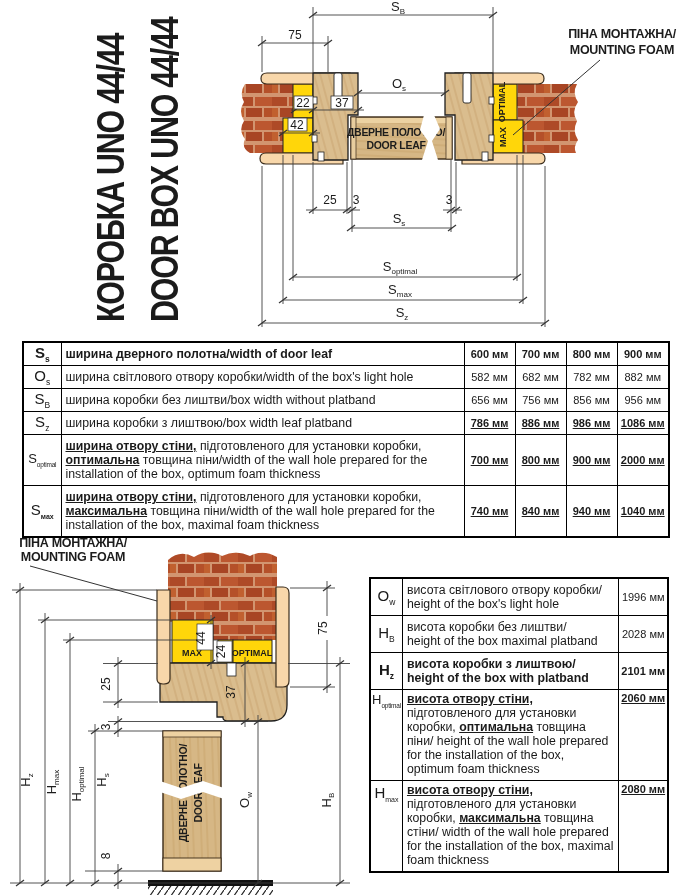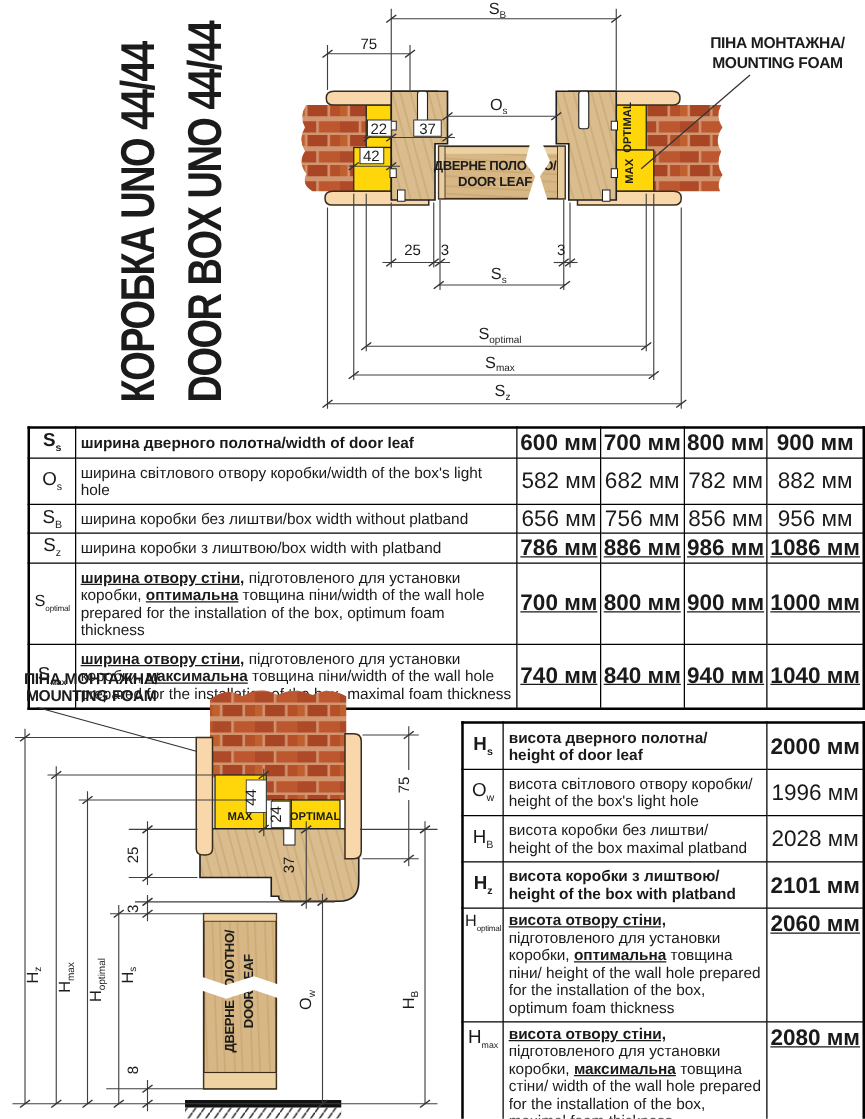--- a/index.html
+++ b/index.html
@@ -12,21 +12,21 @@
           transform:rotate(-90deg) scaleX(0.8);transform-origin:left top;}
   
   table{border-collapse:collapse;background:#fff;}
   .stable{position:absolute;left:22px;top:341px;border:2px solid #000;table-layout:fixed;}
   .htable{position:absolute;left:369px;top:577px;border:2px solid #000;table-layout:fixed;}
   td{border:1px solid #000;font-size:12.3px;line-height:1.14;padding:4px 4px;vertical-align:middle;}
   td.sym{text-align:center;font-size:15px;padding:0 1px;}
   td.sym sub{font-size:8.5px;}
   td.sym.small{font-size:13px;}
   td.sym.small sub{font-size:6.5px;letter-spacing:-.2px;}
-  td.val{text-align:center;font-size:18px;padding:1px 2px;white-space:nowrap;}
+  td.val{text-align:center;font-size:11px;padding:1px 2px;white-space:nowrap;}
   .b{font-weight:bold;text-decoration:underline;}
   tr.boldrow td{font-weight:bold;}
   td.vtop{vertical-align:top;padding-top:2px;}
   .stable tr:nth-child(1){height:18px}
   .stable tr:nth-child(2),.stable tr:nth-child(3),.stable tr:nth-child(4){height:17px}
   .stable tr:nth-child(5){height:43px}
   .stable tr:nth-child(6){height:46px}
   .htable tr:nth-child(-n+4){height:28px}
   .htable tr:nth-child(5),.htable tr:nth-child(6){height:86px}
   svg text{font-family:"Liberation Sans",sans-serif;fill:#1c1c1c;}
@@ -228,33 +228,33 @@
   <tr>
     <td class="sym"><span>S</span><sub>B</sub></td>
     <td>ширина коробки без лиштви/box width without platband</td>
     <td class="val">656 мм</td>
         <td class="val">756 мм</td>
     <td class="val">856 мм</td>
         <td class="val">956 мм</td>
   </tr>
   <tr>
     <td class="sym"><span>S</span><sub>z</sub></td>
-    <td>ширина коробки з лиштвою/box width with platband</td>
+    <td>ширина коробки з лиштвою/box width leaf platband</td>
     <td class="val b">786 мм</td>
         <td class="val b">886 мм</td>
     <td class="val b">986 мм</td>
         <td class="val b">1086 мм</td>
   </tr>
   <tr>
     <td class="sym small"><span>S</span><sub>optimal</sub></td>
     <td><span class="b">ширина отвору стіни,</span><span> підготовленого для установки коробки, </span><span class="b">оптимальна</span><span> товщина піни/width of the wall hole prepared for the installation of the box, optimum foam thickness</span></td>
     <td class="val b">700 мм</td>
         <td class="val b">800 мм</td>
     <td class="val b">900 мм</td>
-        <td class="val b">1000 мм</td>
+        <td class="val b">2000 мм</td>
   </tr>
   <tr>
     <td class="sym"><span>S</span><sub style="font-size:7px;font-weight:bold">мах</sub></td>
     <td><span class="b">ширина отвору стіни,</span><span> підготовленого для установки коробки, </span><span class="b">максимальна</span><span> товщина піни/width of the wall hole prepared for the installation of the box, maximal foam thickness</span></td>
     <td class="val b">740 мм</td>
         <td class="val b">840 мм</td>
     <td class="val b">940 мм</td>
         <td class="val b">1040 мм</td>
   </tr>
 </tbody>
@@ -376,28 +376,20 @@
   </g>
 </svg>
 
 <table class="htable">
   <colgroup>
       <col style="width:32px">
       <col style="width:216px">
       <col style="width:50px">
     </colgroup>
   <tbody>
-      <tr class="boldrow">
-    <td class="sym"><span>H</span><sub>s</sub></td>
-    <td>
-          <div>висота дверного полотна/</div>
-          <div>height of door leaf</div>
-        </td>
-    <td class="val">2000 мм</td>
-  </tr>
   <tr>
     <td class="sym"><span>O</span><sub>w</sub></td>
     <td>
           <div>висота світлового отвору коробки/</div>
           <div>height of the box's light hole</div>
         </td>
     <td class="val">1996 мм</td>
   </tr>
   <tr>
     <td class="sym"><span>H</span><sub>B</sub></td>

